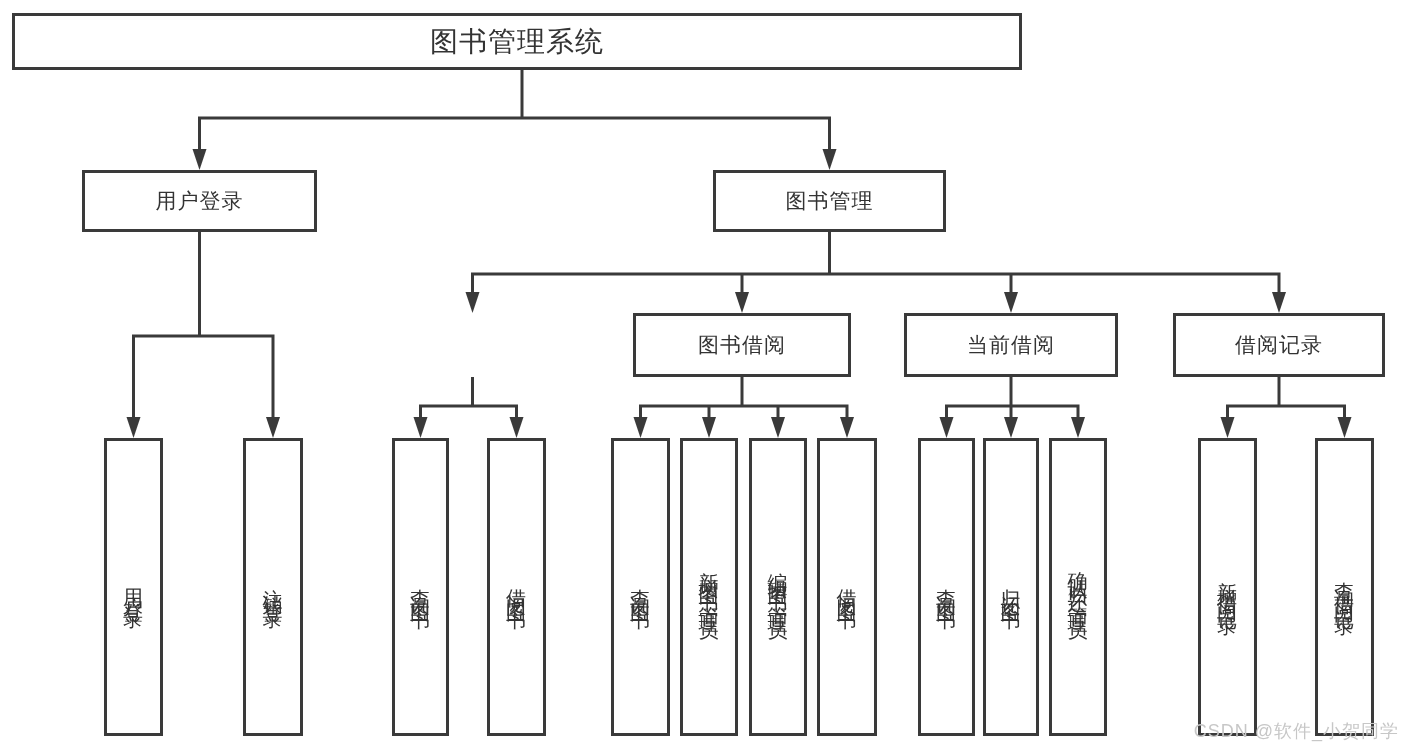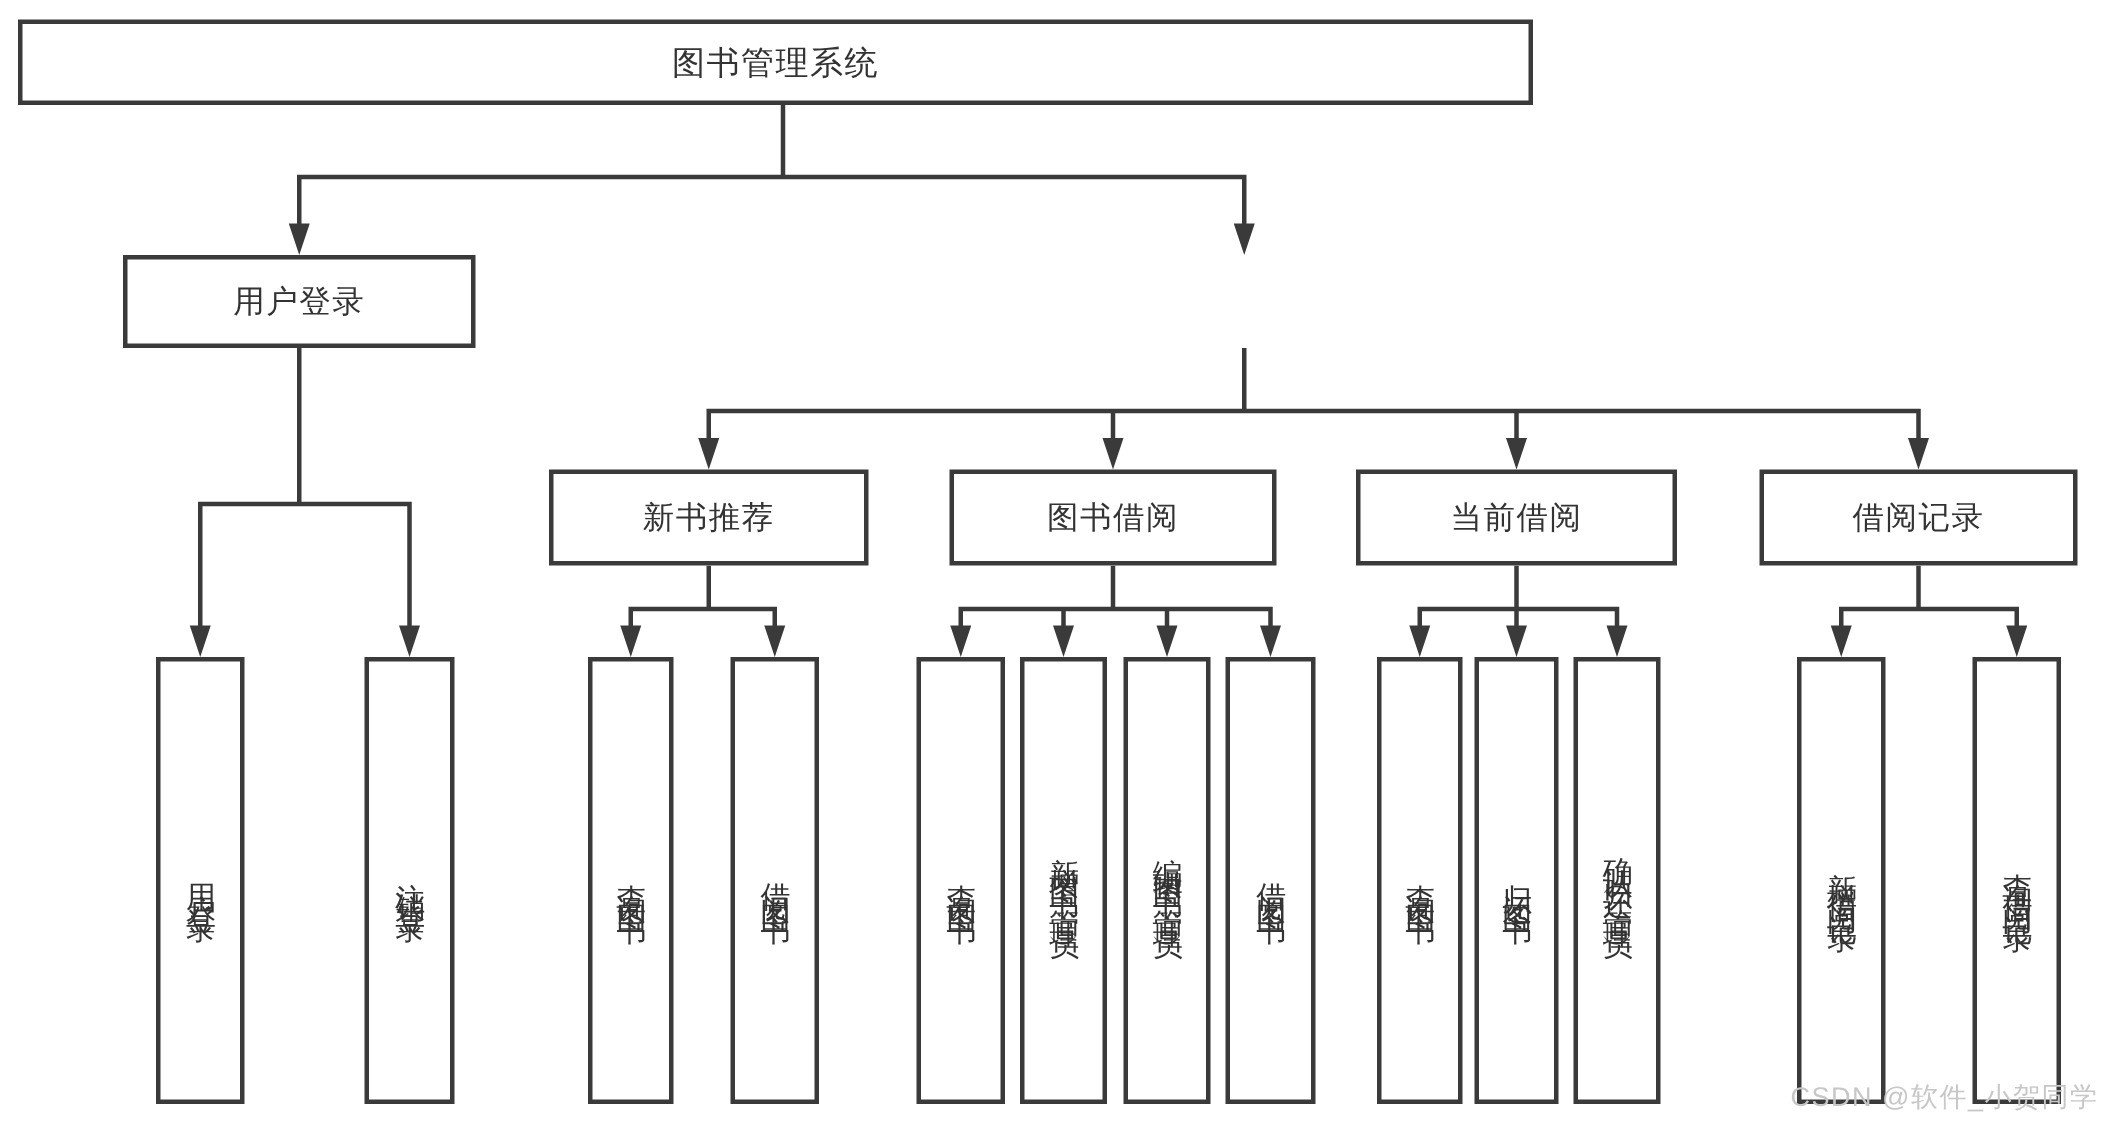--- a/index.html
+++ b/index.html
@@ -25,21 +25,21 @@
     align-items: center;
     justify-content: center;
     color: #333333;
     white-space: nowrap;
   }
   .h-label {
     font-size: 21px;
     letter-spacing: 1px;
   }
   .root-label {
-    font-size: 22px;
+    font-size: 28px;
     letter-spacing: 1px;
   }
   .v-label {
     writing-mode: vertical-rl;
     text-orientation: mixed;
     font-size: 20px;
     letter-spacing: 7px;
     white-space: normal;
     line-height: 1;
   }
@@ -106,22 +106,22 @@
       <polygon points="1004,417 1018,417 1011,438"></polygon>
       <polygon points="1071,417 1085,417 1078,438"></polygon>
       <polygon points="1220.5,417 1234.5,417 1227.5,438"></polygon>
       <polygon points="1337.5,417 1351.5,417 1344.5,438"></polygon>
     </g>
   </svg>
 
   <div class="box root-label" style="left:12px; top:13px; width:1010px; height:57px;">图书管理系统</div>
 
   <div class="box h-label" style="left:82px; top:170px; width:235px; height:62px;">用户登录</div>
+  <div class="box h-label" style="left:713px; top:170px; width:233px; height:62px;">图书管理</div>
 
-  <div class="box h-label" style="left:366px; top:313px; width:213px; height:64px;">新书推荐</div>
   <div class="box h-label" style="left:904px; top:313px; width:214px; height:64px;">当前借阅</div>
   <div class="box h-label" style="left:633px; top:313px; width:218px; height:64px;">图书借阅</div>
   <div class="box h-label" style="left:1173px; top:313px; width:212px; height:64px;">借阅记录</div>
 
   <div class="box v-label" style="left:104px; top:438px; width:59px; height:298px;">用户登录</div>
   <div class="box v-label" style="left:243px; top:438px; width:60px; height:298px;">注销登录</div>
 
   <div class="box v-label" style="left:392px; top:438px; width:57px; height:298px;">查询图书</div>
   <div class="box v-label" style="left:487px; top:438px; width:59px; height:298px;">借阅图书</div>
 

